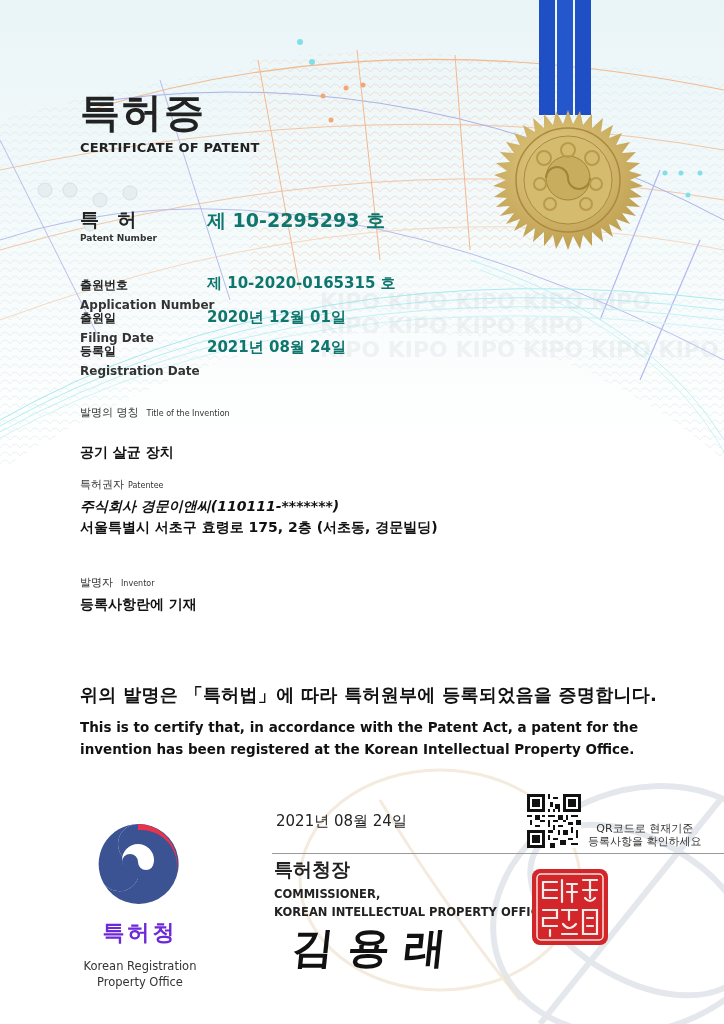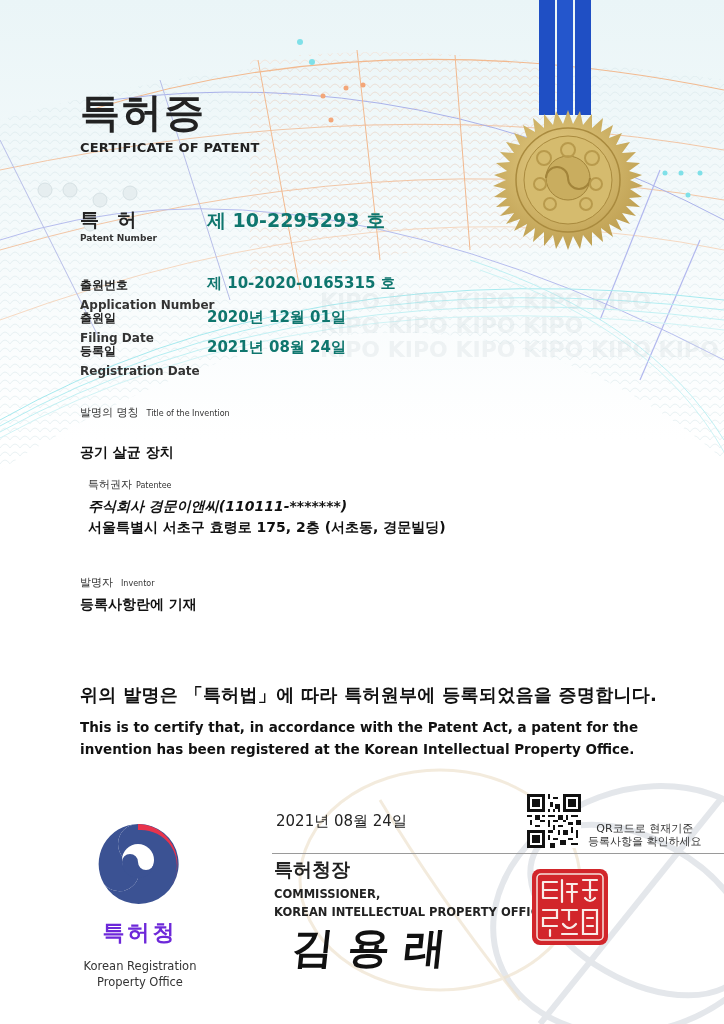--- a/index.html
+++ b/index.html
@@ -184,21 +184,21 @@
 </div>
 <div class="layer value" style="left:207px; top:338px;">2021년 08월 24일</div>
 
 <div class="layer" style="left:80px; top:405px;">
   <div class="sec-label">
     <span>발명의 명칭</span><span class="en">Title of the Invention</span>
   </div>
   <div class="sec-value" style="margin-top:22px;">공기 살균 장치</div>
 </div>
 
-<div class="layer" style="left:88px; top:477px;">
+<div class="layer" style="left:80px; top:477px;">
   <div class="sec-label">
     <span>특허권자</span><span class="en" style="margin-left:4px;">Patentee</span>
   </div>
   <div class="sec-value" style="margin-top:4px;font-style:italic;">주식회사 경문이앤씨(110111-*******)</div>
   <div class="sec-value">서울특별시 서초구 효령로 175, 2층 (서초동, 경문빌딩)</div>
 </div>
 
 <div class="layer" style="left:80px; top:575px;">
   <div class="sec-label">
     <span>발명자</span><span class="en">Inventor</span>

